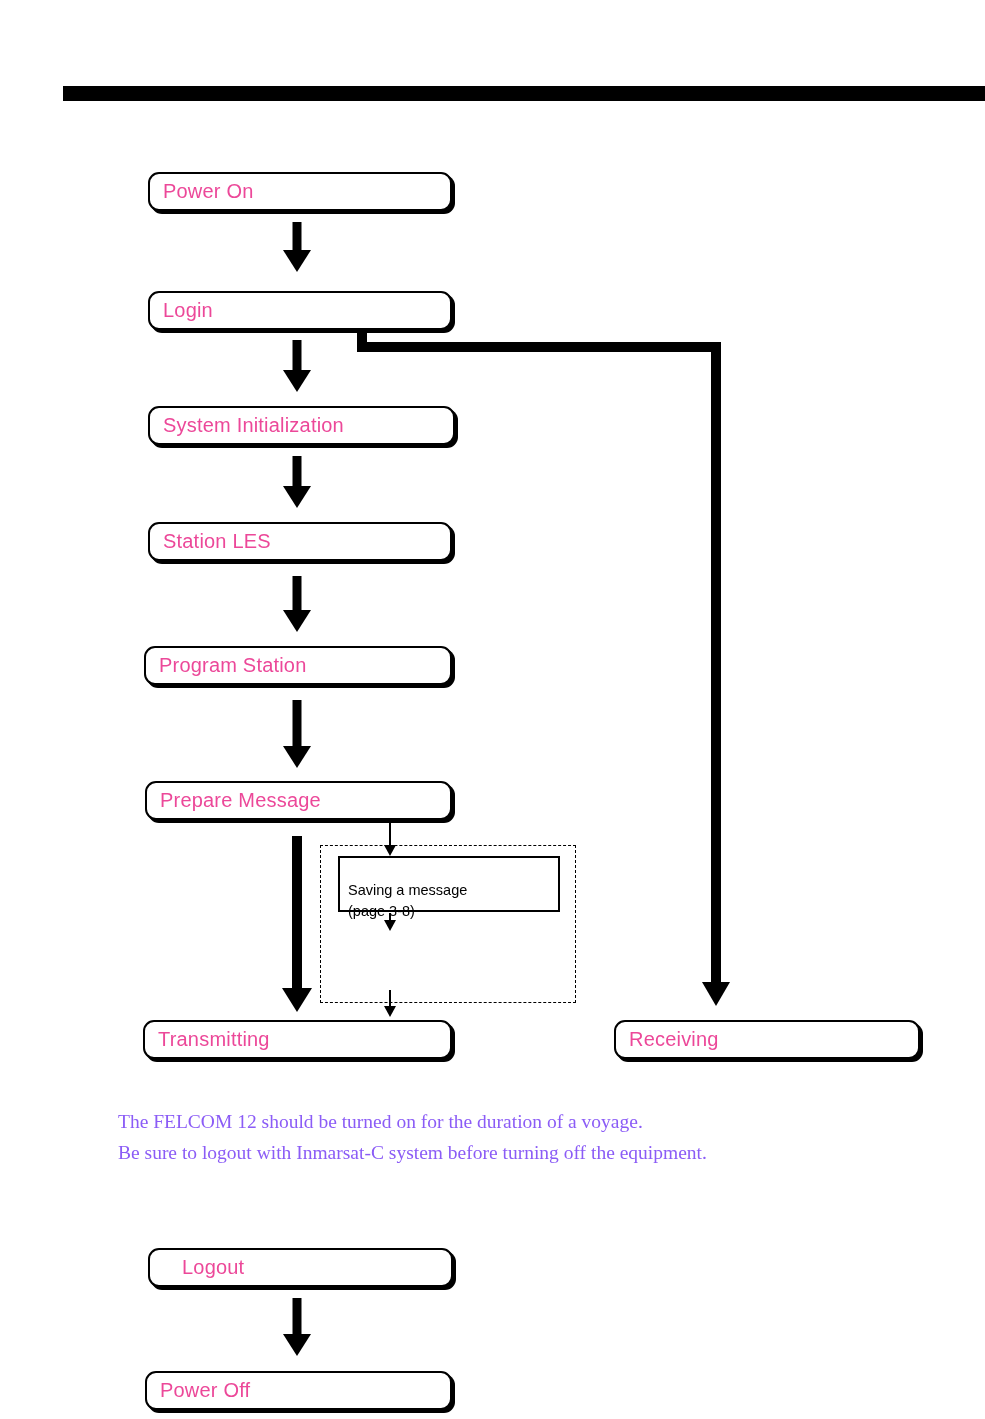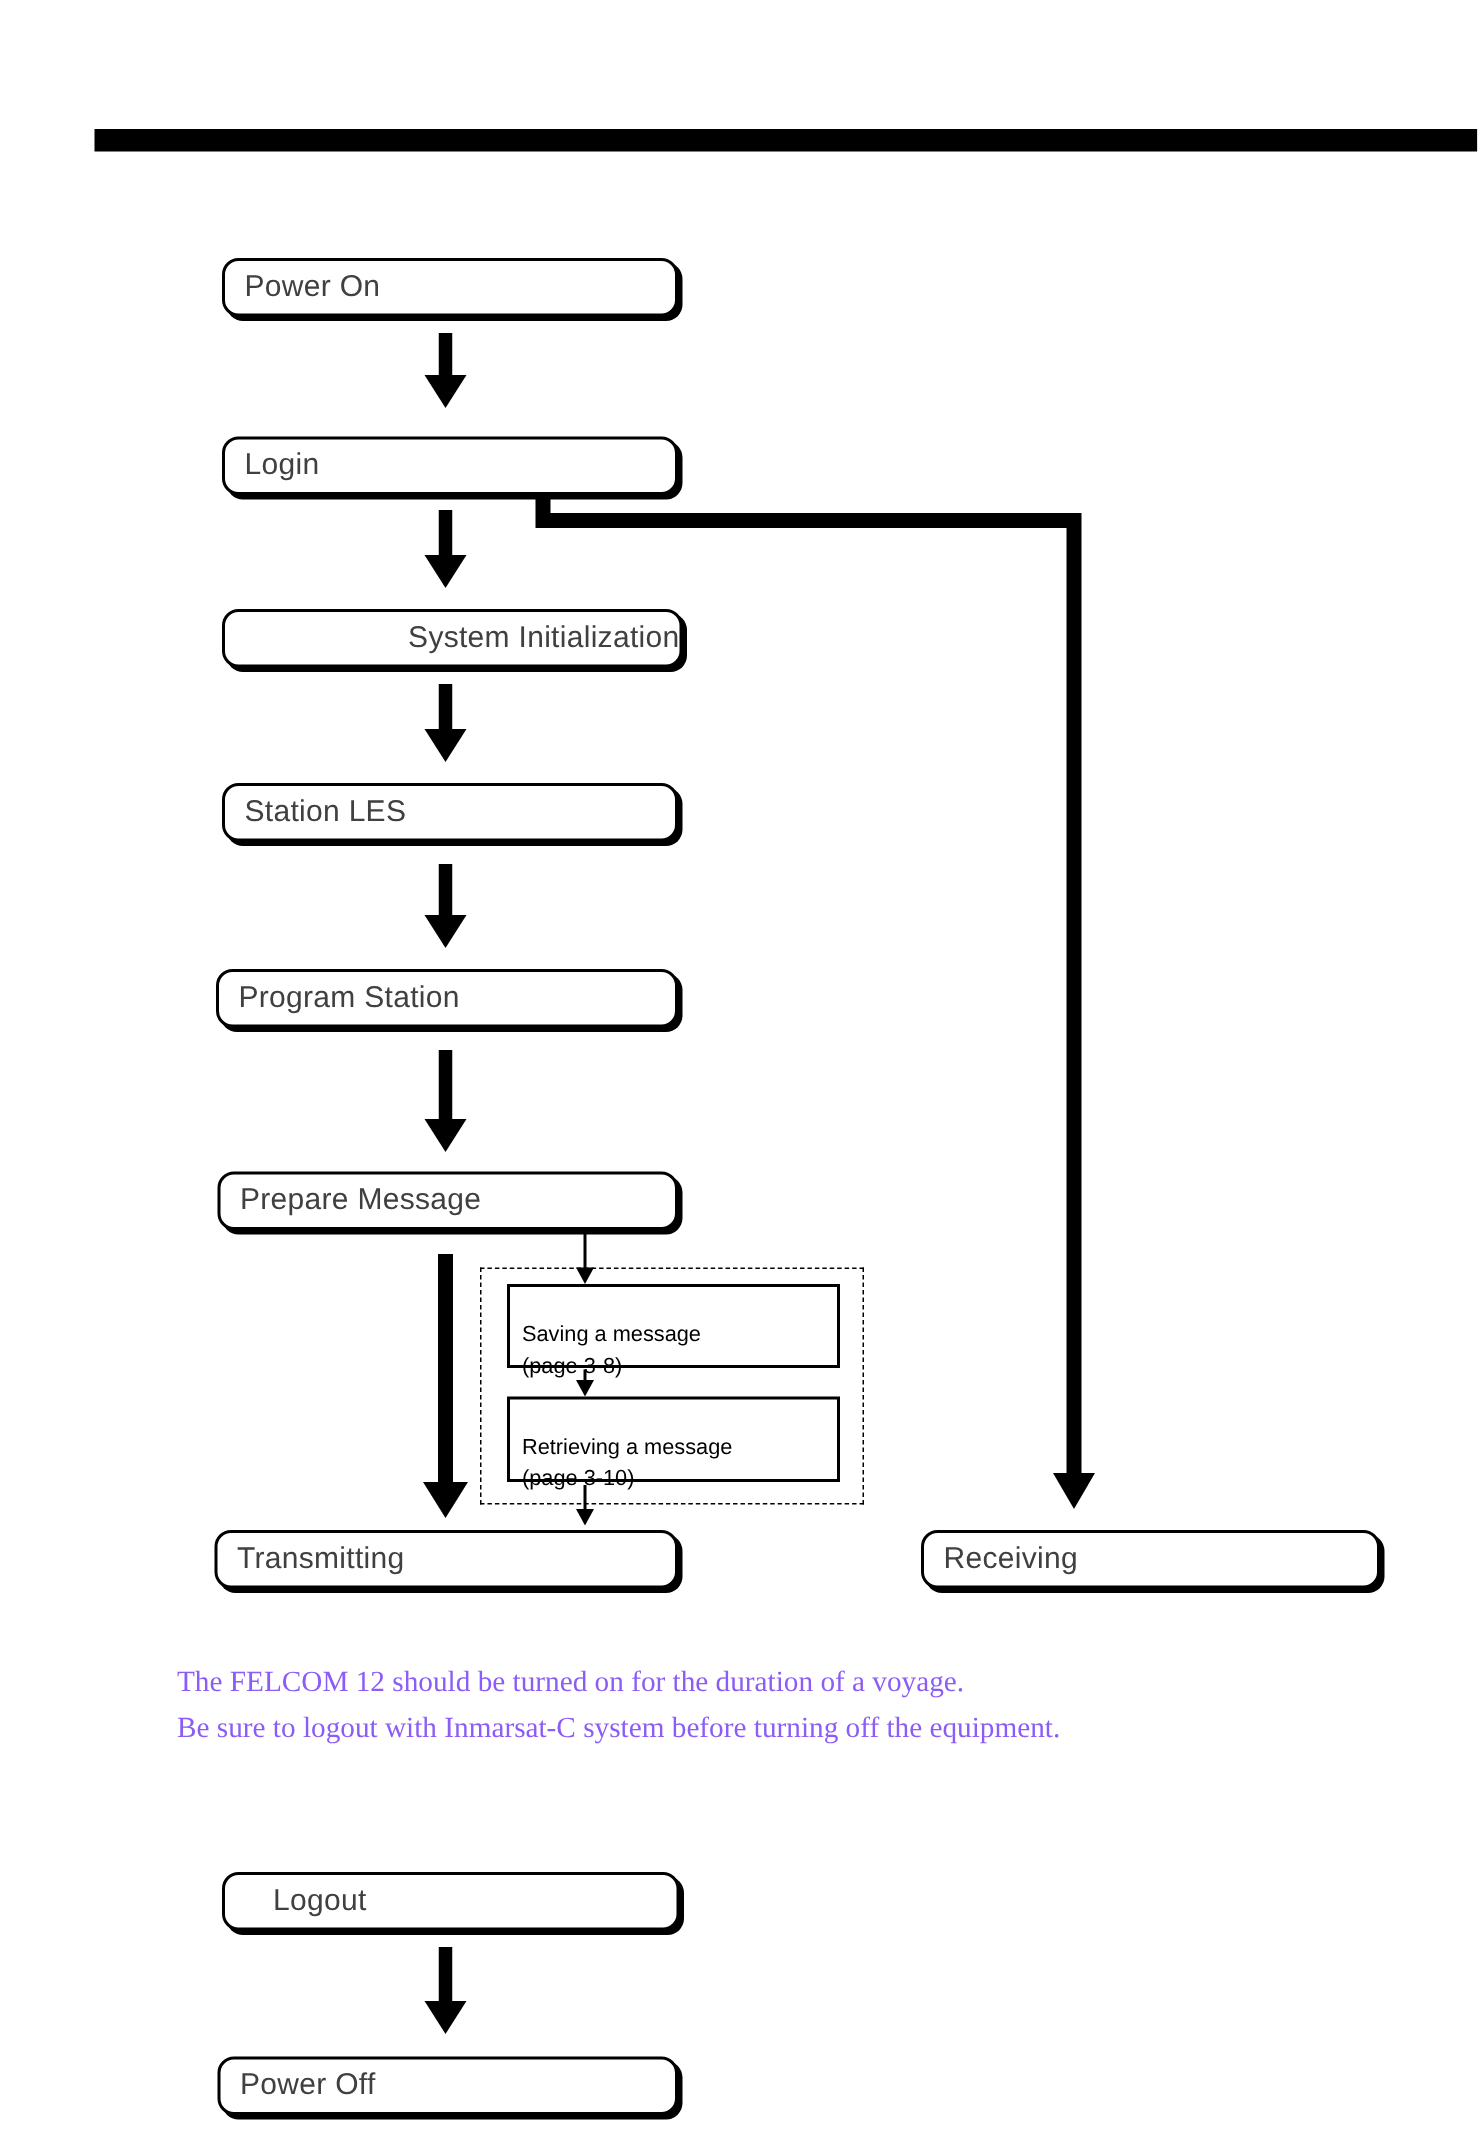--- a/index.html
+++ b/index.html
@@ -35,21 +35,21 @@
     box-sizing: border-box;
     height: 39px;
     background: #ffffff;
     border: 2px solid #000000;
     border-radius: 11px;
     box-shadow: 3px 3px 0 0 #000000;
     display: flex;
     align-items: center;
     padding-left: 13px;
     font-size: 20px;
-    color: #404040;
+    color: #ec4899;
     letter-spacing: 0.2px;
   }
   .dashed-box {
     position: absolute;
     box-sizing: border-box;
     border: 1px dashed #000000;
     background: transparent;
   }
   .sub-box {
     position: absolute;
@@ -134,21 +134,21 @@
   </svg>
 
   <div class="flow-box" style="left:148px; top:172px; width:304px;">
     <span>Power On</span>
   </div>
 
   <div class="flow-box" style="left:148px; top:291px; width:304px;">
     <span>Login</span>
   </div>
 
-  <div class="flow-box" style="left:148px; top:406px; width:307px;justify-content:flex-end;">
+  <div class="flow-box" style="left:148px; top:406px; width:307px;">
     <span>System Initialization</span>
   </div>
 
   <div class="flow-box" style="left:148px; top:522px; width:304px;">
     <span>Station LES</span>
   </div>
 
   <div class="flow-box" style="left:144px; top:646px; width:308px;">
     <span>Program Station</span>
   </div>
@@ -157,24 +157,20 @@
     <span>Prepare Message</span>
   </div>
 
   <div class="dashed-box" style="left:320px; top:845px; width:256px; height:158px;"></div>
 
   <div class="sub-box" style="left:338px; top:856px; width:222px; height:56px;">
     <span class="line">Saving a message</span>
     <span class="line">(page 3-8)</span>
   </div>
 
-  <div class="sub-box" style="left:338px; top:931px; width:222px; height:57px;">
-    <span class="line">Retrieving a message</span>
-    <span class="line">(page 3-10)</span>
-  </div>
 
   <div class="flow-box" style="left:143px; top:1020px; width:309px;align-items:center;">
     <span>Transmitting</span>
   </div>
 
   <div class="flow-box" style="left:614px; top:1020px; width:306px;">
     <span>Receiving</span>
   </div>
 
   <div class="note">

